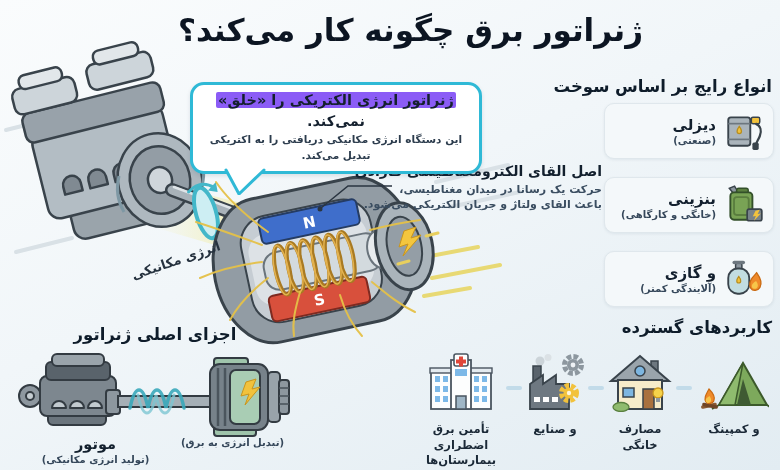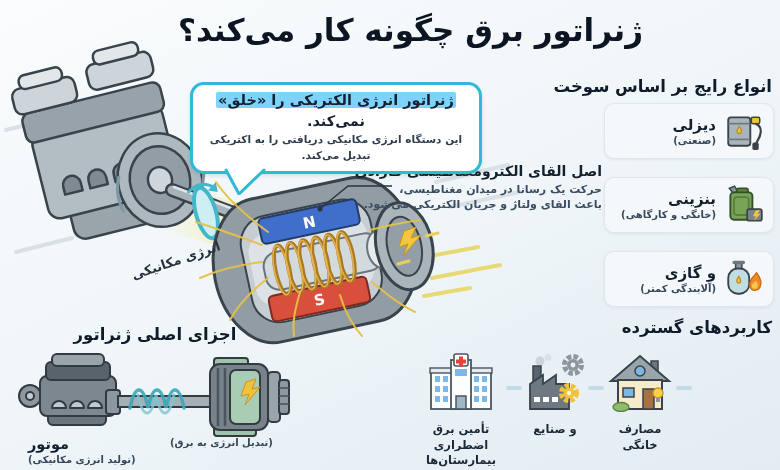--- a/index.html
+++ b/index.html
@@ -18,21 +18,21 @@
     font-size:31px; font-weight:800; color:#0c1522; letter-spacing:-0.5px;padding-left:41px;
   }
 
   
   #speech-bubble {
     left:190px; top:82px; width:292px; z-index:8;
     background:#ffffff; border:3px solid #2fb9d6; border-radius:14px;
     padding:5px 10px 7px; text-align:center; box-shadow:0 2px 4px rgba(30,60,80,.12);
   }
   #speech-bubble .line1 { font-size:14.5px; font-weight:bold; color:#14202e; line-height:1.45; }
-  #speech-bubble .line1 mark { background:#7dd3fc; color:#14202e; padding:0 2px; border-radius:2px; }
+  #speech-bubble .line1 mark { background:#8b5cf6; color:#14202e; padding:0 2px; border-radius:2px; }
   #speech-bubble .line2 { font-size:10.5px; font-weight:bold; color:#2c3c4d; line-height:1.5; }
   #bubble-tail { position:absolute; left:30px; bottom:-24px; width:44px; height:28px; }
 
   
   #faraday-note { left:330px; top:163px; width:272px; text-align:right; z-index:6; }
   #faraday-note .f-title { font-size:14px; font-weight:bold; color:#13202e; margin-bottom:3px; }
   #faraday-note .f-line { font-size:11px; font-weight:bold; color:#3a4d60; line-height:1.4; }
 
   #shaft-label {
     left:118px; top:253px; width:116px; z-index:6; text-align:center;
@@ -60,21 +60,21 @@
     align-items:flex-start; z-index:5; }
   .app-item { display:flex; flex-direction:column; align-items:center; }
   .app-label { margin-top:10px; font-size:11.5px; font-weight:bold; color:#1b2937;
     text-align:center; line-height:1.35; direction:rtl; }
   .app-dash { width:16px; height:4px; border-radius:2px; background:#c2dbe9; margin-top:34px; flex-shrink:0; }
 
   
   #components-header { top:325px; left:55px; width:200px; text-align:center; z-index:5;
     font-size:16.5px; font-weight:800; color:#0e1c2a; }
   #components-art { left:18px; top:350px; z-index:4; }
-  .comp-label { z-index:5; text-align:left; }
+  .comp-label { z-index:5; text-align:center; }
   .comp-name { font-size:14.5px; font-weight:800; color:#13202e; line-height:1.2; }
   .comp-sub  { font-size:10px; font-weight:bold; color:#35475a; line-height:1.4; }
   #comp-label-motor { left:28px; top:436px; width:135px; }
   #comp-label-alt   { left:170px; top:436px; width:125px; }
 </style>
 </head>
 <body>
 
 <div id="page">
 
@@ -332,20 +332,34 @@
         <rect x="16" y="36" width="11" height="9" fill="#7db6e0" stroke="#39434b" stroke-width="1.5"></rect>
         <circle cx="51" cy="41" r="5" fill="#f6d34a" stroke="#c9951d" stroke-width="1.3"></circle>
         <rect x="49" y="46" width="4" height="4" fill="#8d979f"></rect>
         <ellipse cx="14" cy="55" rx="8" ry="4.5" fill="#8fbb6e" stroke="#5a8040" stroke-width="1.3"></ellipse>
       </svg>
       <div class="app-label">مصارف خانگی</div>
     </div>
 
     <div class="app-dash"></div>
 
+    <div class="app-item" style="width:84px">
+      <svg width="70" height="60" viewBox="0 0 70 60">
+        <path d="M20,53 L44,11 L68,53 z" fill="#7da95c" stroke="#3c5a2b" stroke-width="2"></path>
+        <path d="M20,53 L44,11 L36,53 z" fill="#8fbb6e" stroke="#3c5a2b" stroke-width="1.5"></path>
+        <path d="M38,53 L44,27 L52,53 z" fill="#3f5b33"></path>
+        <line x1="20" y1="53" x2="13" y2="57" stroke="#3c5a2b" stroke-width="1.8"></line>
+        <line x1="68" y1="53" x2="74" y2="57" stroke="#3c5a2b" stroke-width="1.8"></line>
+        <rect x="2" y="52" width="16" height="3.5" rx="1.7" fill="#8a5a33" transform="rotate(-12 10 54)"></rect>
+        <rect x="3" y="52" width="16" height="3.5" rx="1.7" fill="#6f4526" transform="rotate(12 11 54)"></rect>
+        <path d="M10,37 c4.5,4.5 6.5,8.5 4.8,12 c-1.5,3.1 -6,3.7 -7.9,0.9 c-1.9,-2.9 -0.8,-6 3.1,-12.9 z" fill="#ef8a2a" stroke="#c96a12" stroke-width="1.2"></path>
+        <path d="M10.5,44 c2,2.7 2.2,5 0.6,6.3 c-1.6,1.3 -4,0.5 -4.4,-1.4 c-0.4,-1.9 1.1,-3.4 3.8,-4.9 z" fill="#f7c64a"></path>
+      </svg>
+      <div class="app-label">و کمپینگ</div>
+    </div>
   </div>
 
   <div id="components-header" class="abs">اجزای اصلی ژنراتور</div>
 
   <svg id="components-art" class="abs" width="275" height="92" viewBox="0 0 275 92">
 
     <g stroke="#333b42" stroke-width="2" stroke-linejoin="round">
       <circle cx="12" cy="46" r="11" fill="#8d979f"></circle>
       <circle cx="12" cy="46" r="4" fill="#c5cdd2"></circle>
       <rect x="30" y="62" width="58" height="13" rx="5" fill="#6b757d"></rect>

